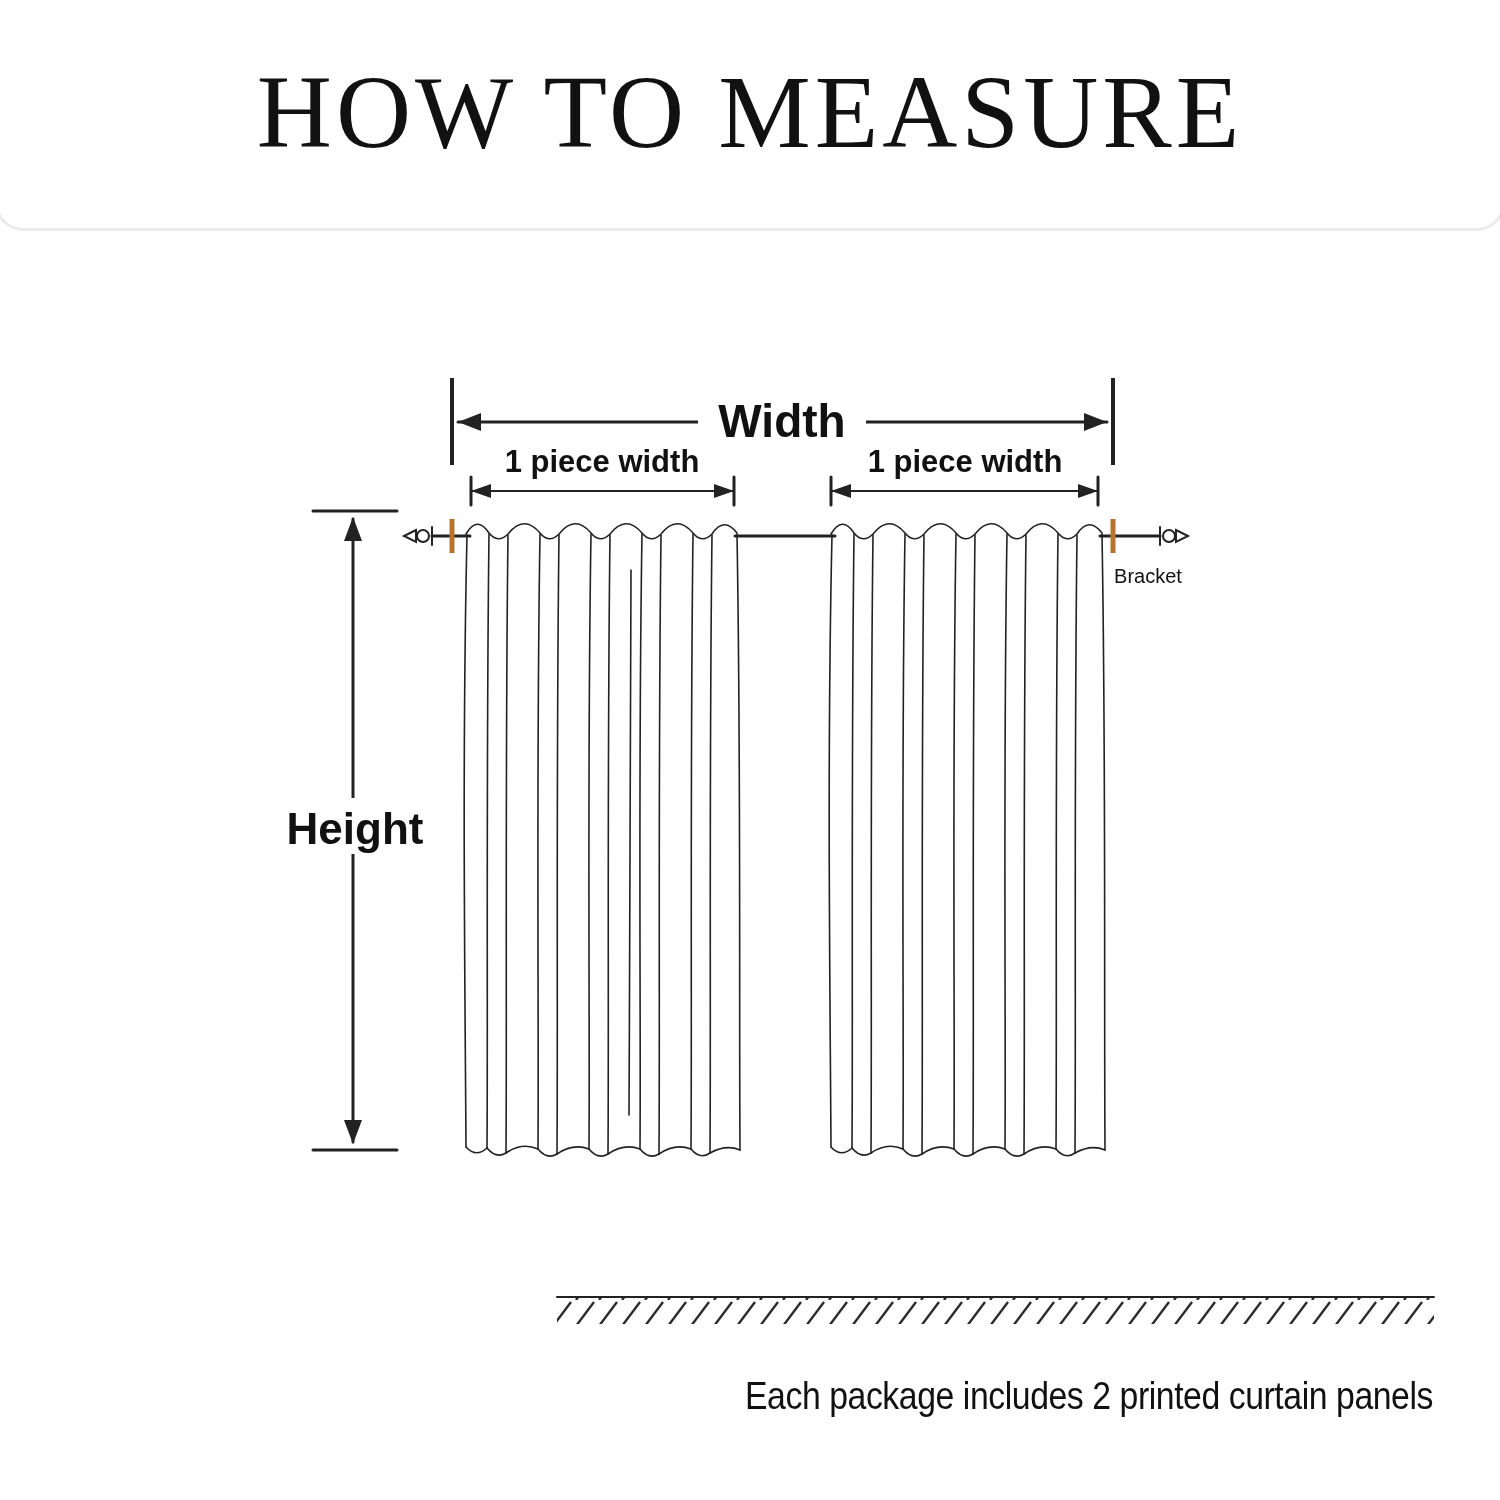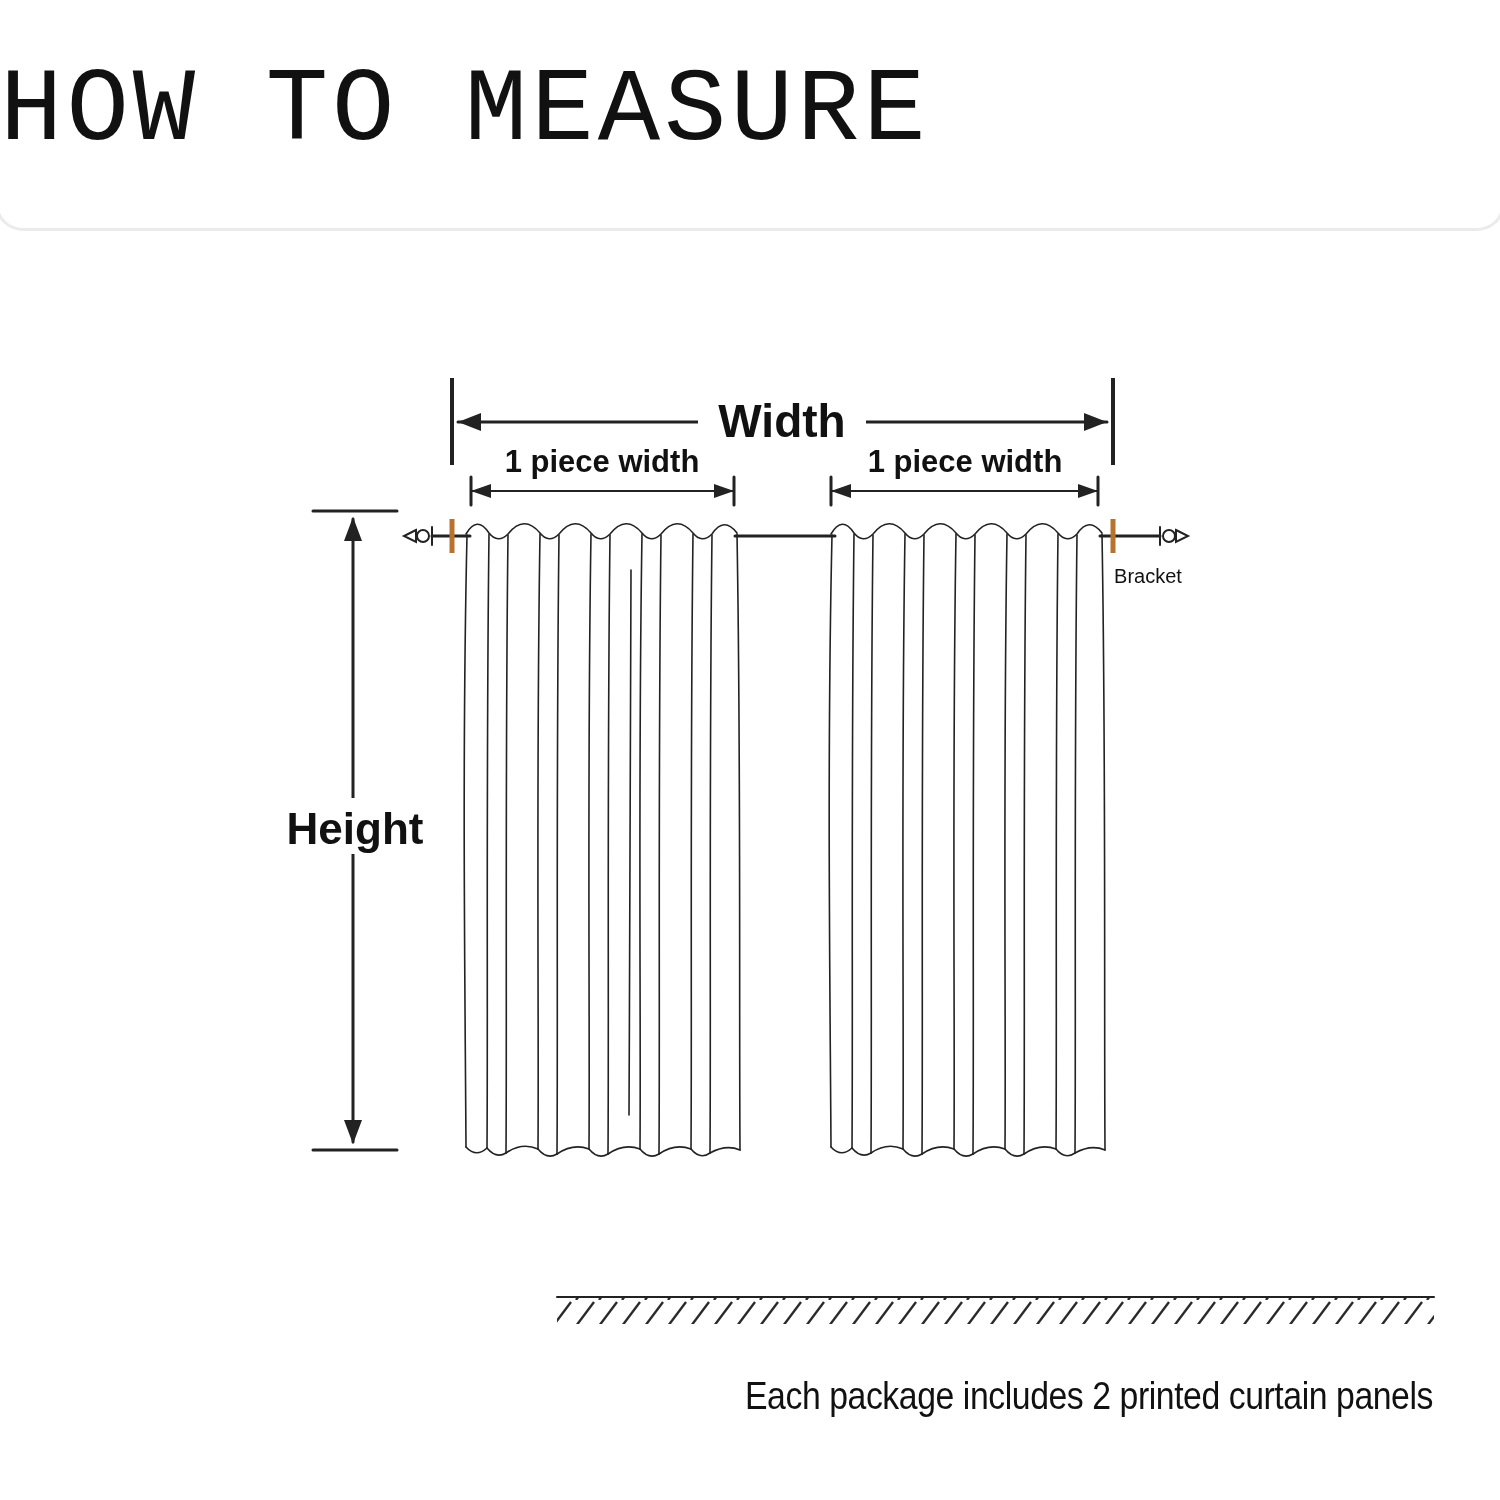--- a/index.html
+++ b/index.html
@@ -18,21 +18,22 @@
     font-family:"Liberation Sans",sans-serif;
   }
   .card-edge{
     position:absolute;left:-5px;right:-5px;top:-60px;height:288px;
     border:3px solid var(--divider);border-top:none;
     border-radius:0 0 28px 28px;
     pointer-events:none;
   }
   .page-title{
     position:absolute;top:52px;left:0;right:0;
-    font-family:Liberation Mono, monospace;
+    text-align:center;
+    font-family:Liberation Serif, serif;
     font-size:104px;
     font-weight:400;
     letter-spacing:4px;
     color:#111;
     white-space:nowrap;
   }
   svg{position:absolute;top:0;left:0;}
   .stroke{stroke:var(--ink);fill:none;stroke-width:2;stroke-linecap:round;}
   .thin{stroke-width:1.6;}
   .thick{stroke-width:3;}

